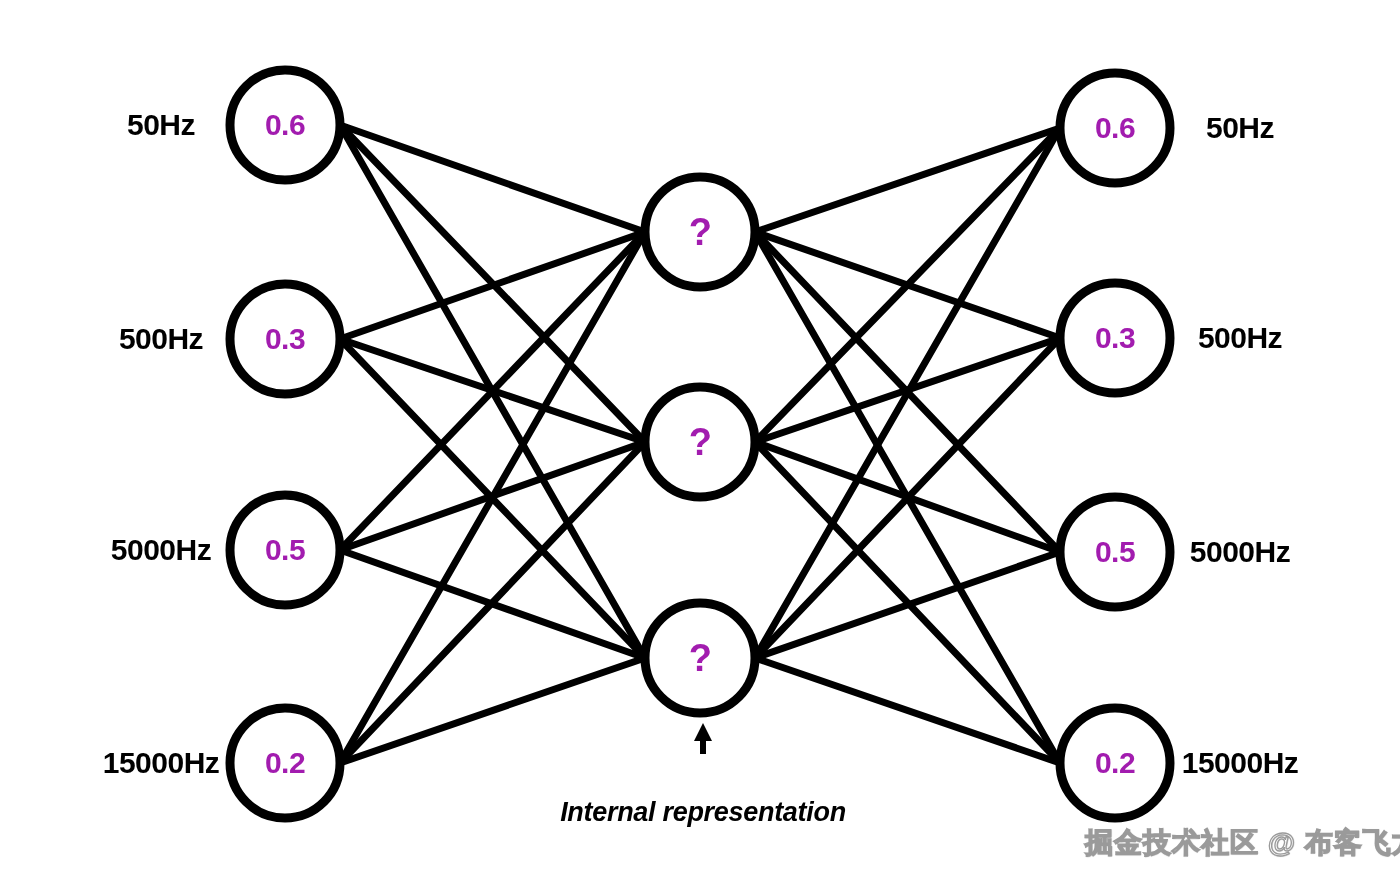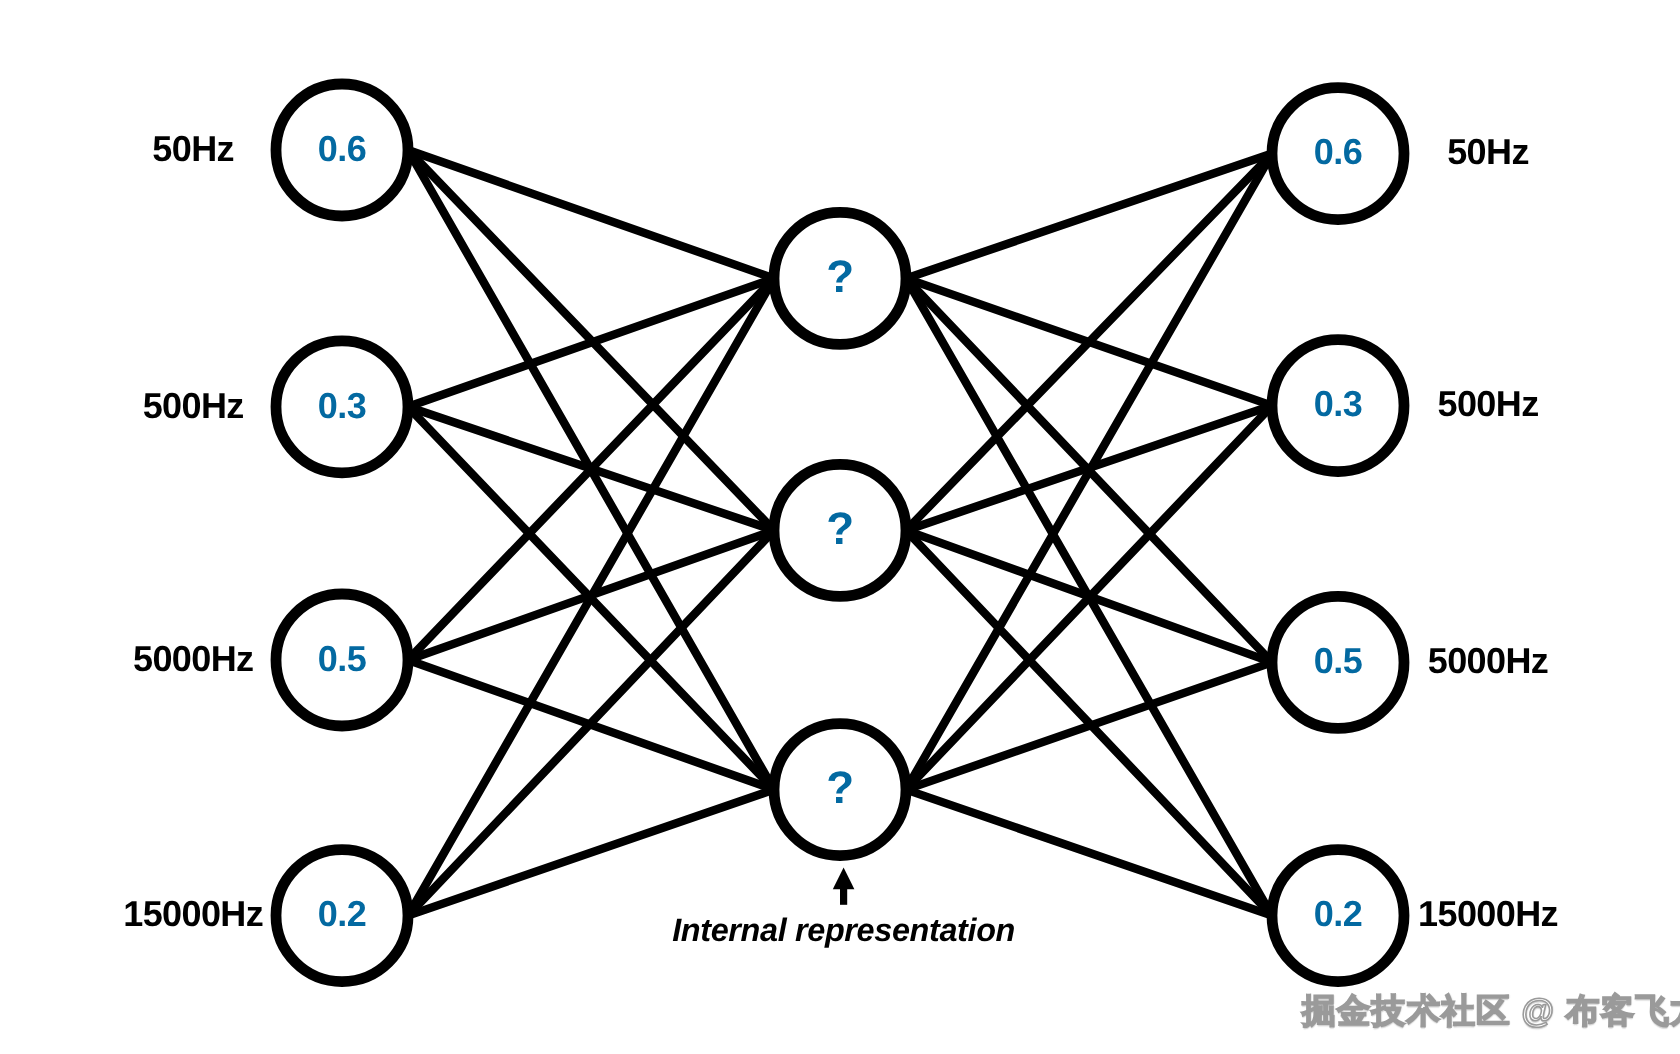--- a/index.html
+++ b/index.html
@@ -18,21 +18,21 @@
     position: absolute;
     left: 0; top: 0;
   }
   #labels { position: absolute; left: 0; top: 0; width: 0; height: 0; }
   .node-value {
     position: absolute;
     transform: translate(-50%, -50%);
     font-weight: 700;
     font-size: 30px;
     letter-spacing: -0.5px;
-    color: #0369a1;
+    color: #a21caf;
     white-space: nowrap;
   }
   .node-value.q {
     font-size: 38px;
   }
   .node-label {
     position: absolute;
     transform: translate(-50%, -50%);
     font-weight: 700;
     font-size: 30px;
@@ -118,15 +118,15 @@
       <div class="node-value q" style="left: 700px; top: 658px;">?</div>
       <div class="node-value" style="left: 1115px; top: 128px;">0.6</div>
       <div class="node-label" style="left: 1240px; top: 128px;">50Hz</div>
       <div class="node-value" style="left: 1115px; top: 338px;">0.3</div>
       <div class="node-label" style="left: 1240px; top: 338px;">500Hz</div>
       <div class="node-value" style="left: 1115px; top: 552px;">0.5</div>
       <div class="node-label" style="left: 1240px; top: 552px;">5000Hz</div>
       <div class="node-value" style="left: 1115px; top: 763px;">0.2</div>
       <div class="node-label" style="left: 1240px; top: 763px;">15000Hz</div>
     </div>
-  <div id="annotation-text" class="annotation-text" style="left: 703px; top: 776px;">Internal representation</div>
+  <div id="annotation-text" class="annotation-text" style="left: 703px; top: 812px;">Internal representation</div>
   <div id="watermark" class="watermark" style="left: 1085px; top: 824px;">掘金技术社区 @ 布客飞龙</div>
 </div>
 
 </body></html>

